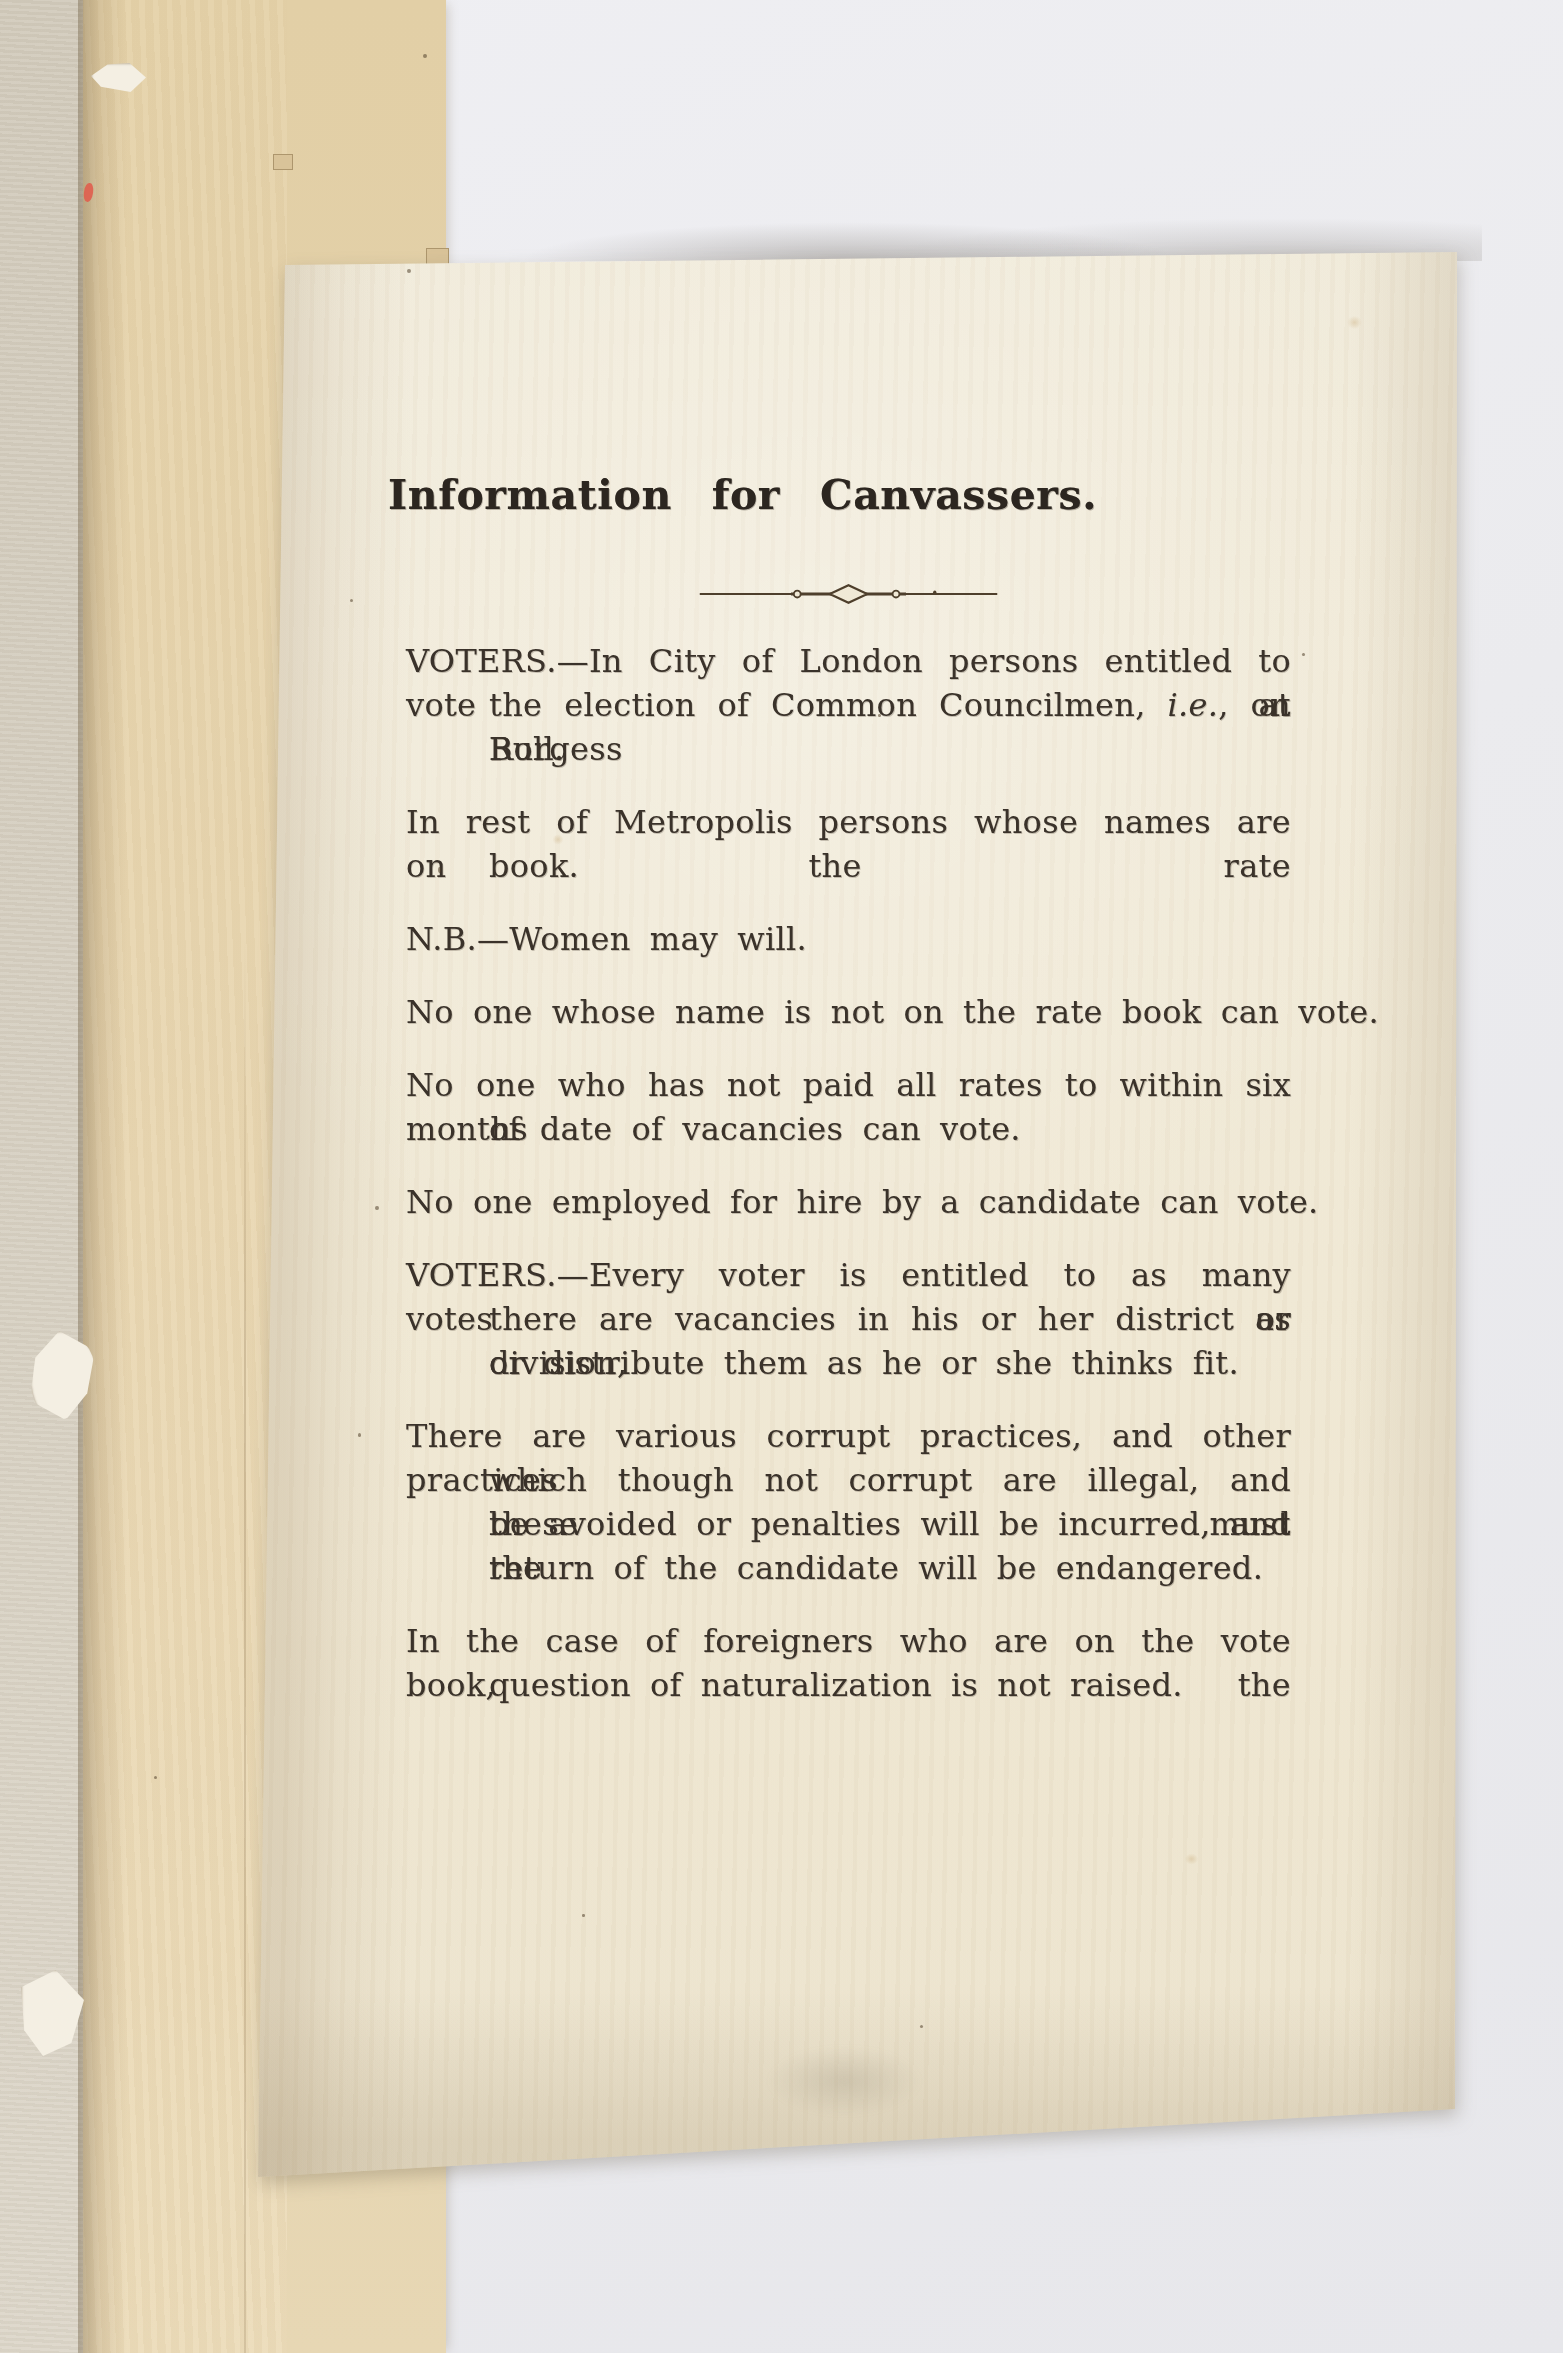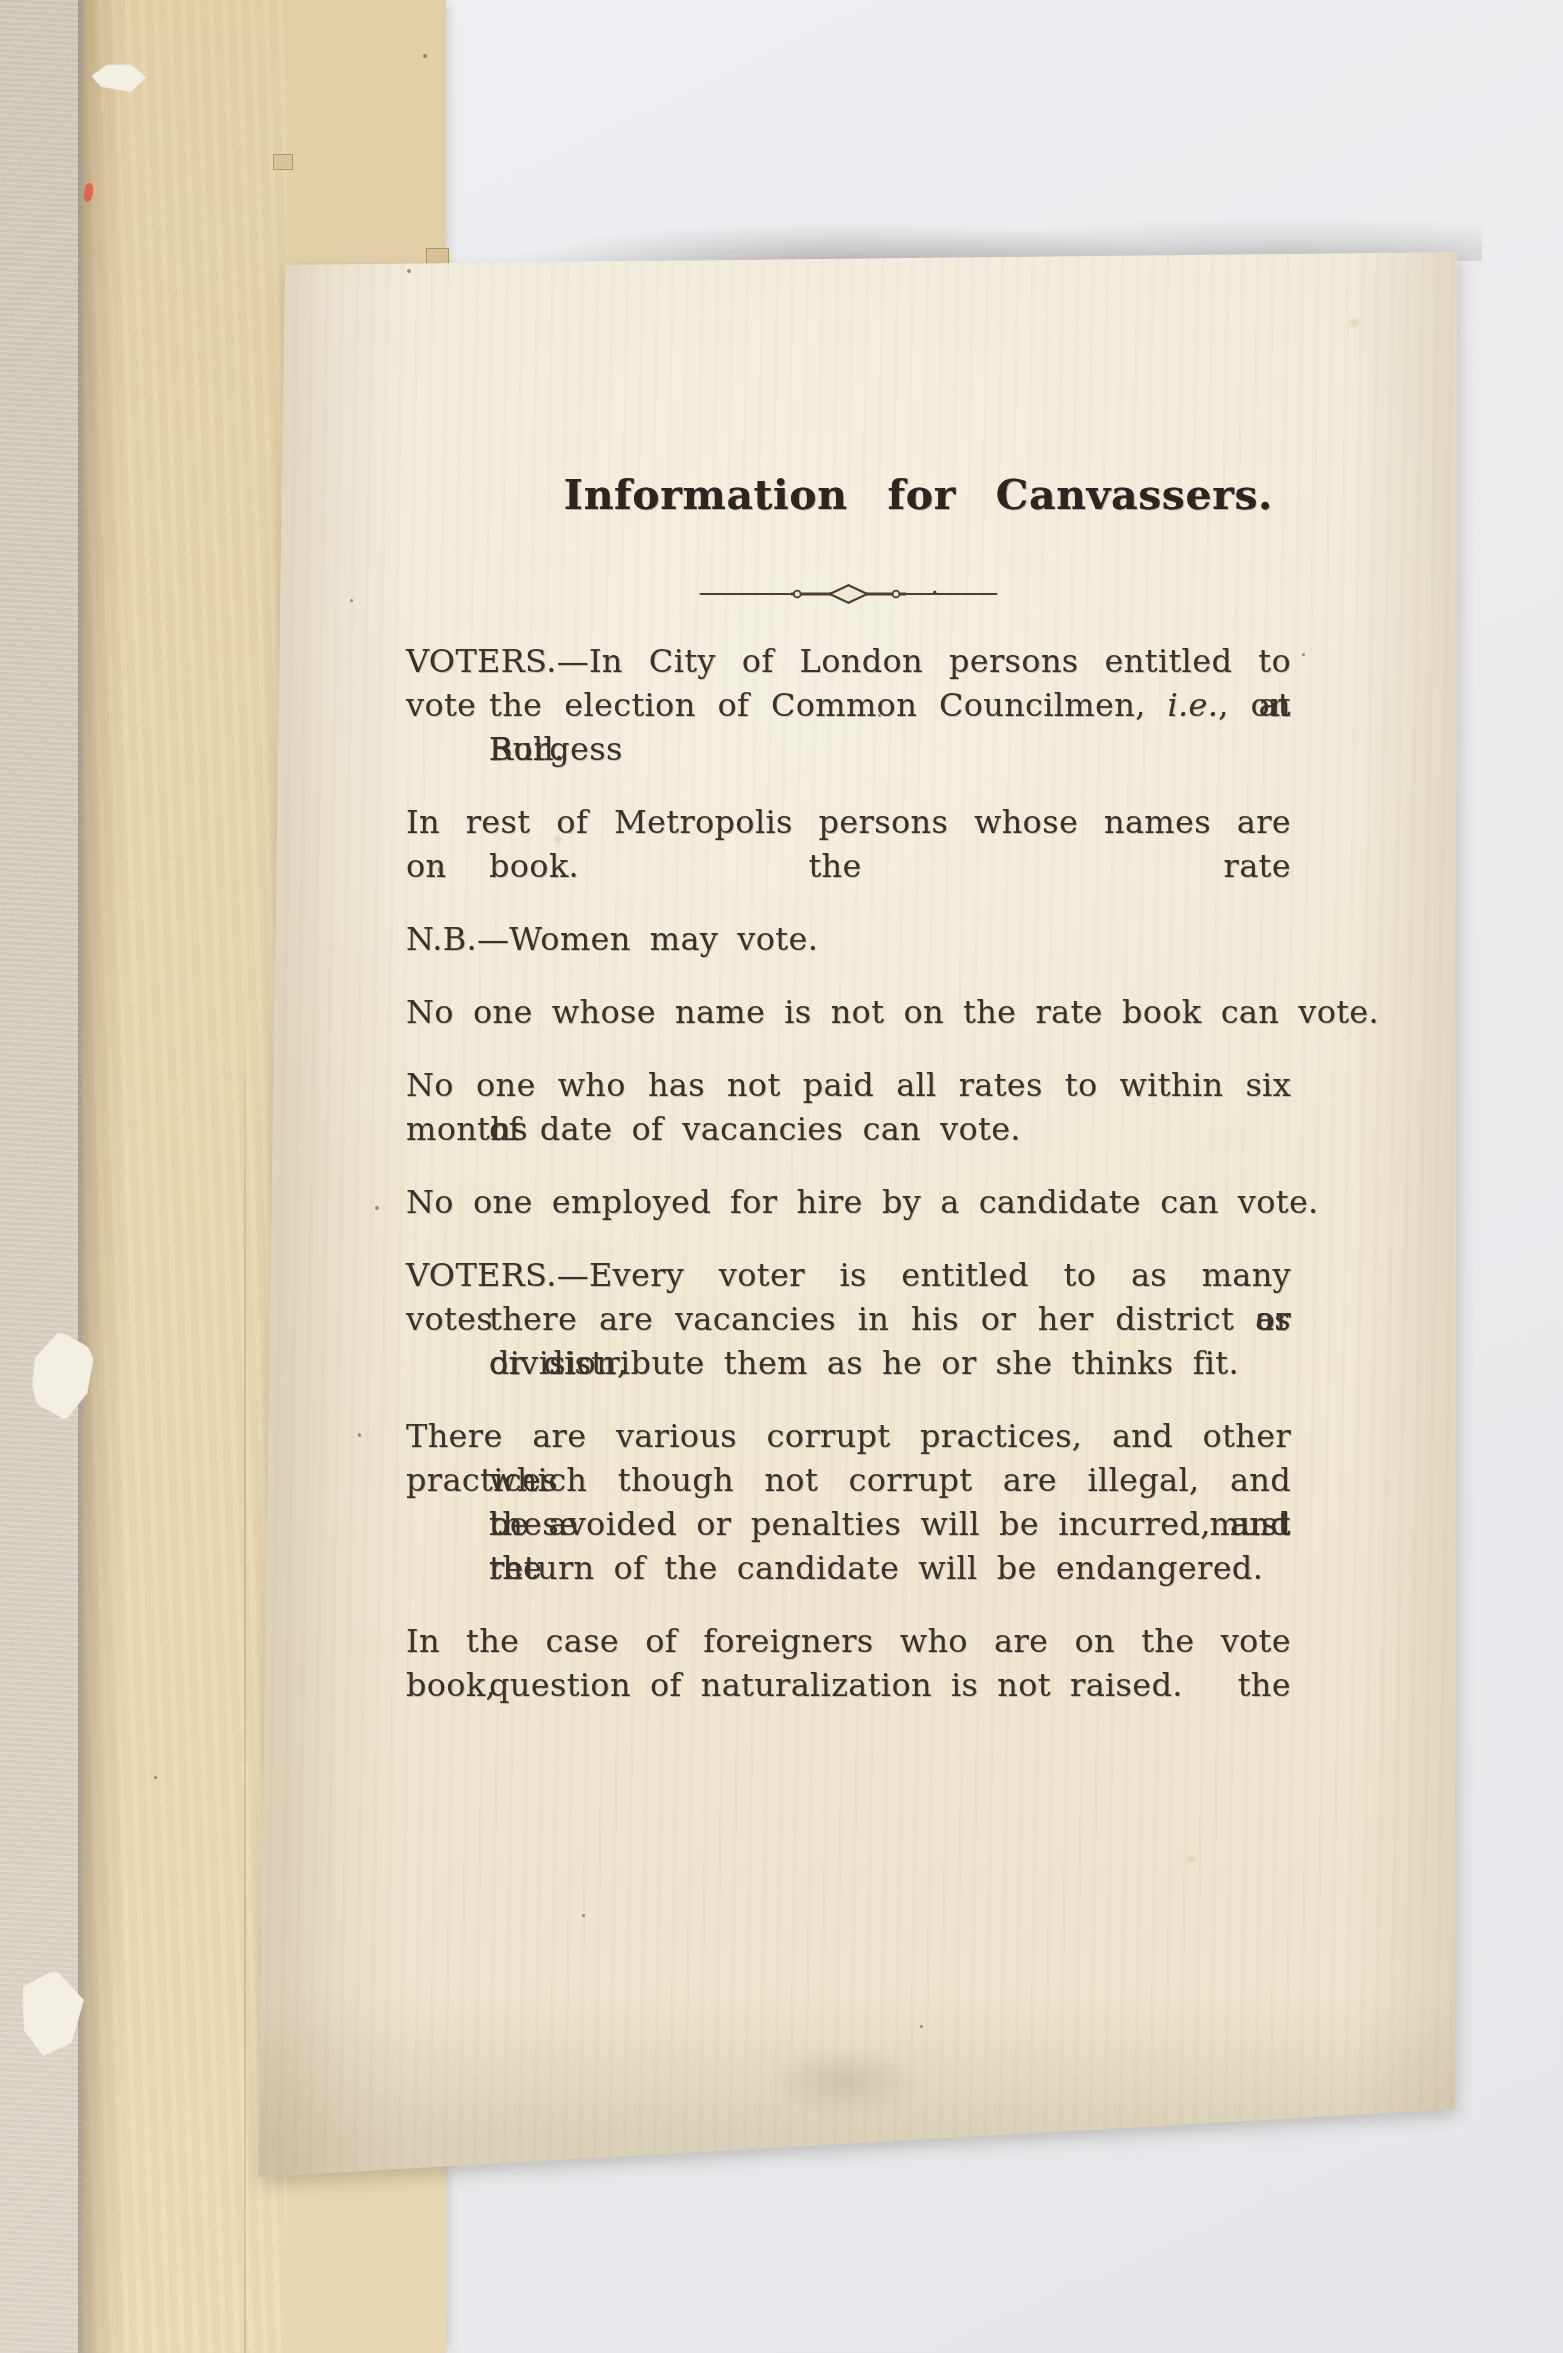--- a/index.html
+++ b/index.html
@@ -54,21 +54,21 @@
     clip-path:polygon(285px 265px,1457px 252px,1455px 2109px,258px 2177px);
     background:
       radial-gradient(60% 42% at 52% 28%,rgba(255,255,255,.26),rgba(255,255,255,0) 72%),
       linear-gradient(90deg,rgba(150,125,88,.20) 285px,rgba(150,125,88,.08) 338px,rgba(150,125,88,0) 413px),
       linear-gradient(270deg,rgba(150,130,100,.16) 113px,rgba(150,130,100,0) 213px),
       linear-gradient(0deg,rgba(148,128,95,.20) 213px,rgba(148,128,95,0) 363px),
       repeating-linear-gradient(91deg,rgba(175,155,120,.05) 0 4.4px,rgba(255,255,255,.03) 4.4px 15px),
       linear-gradient(180deg,var(--page_cream) 0%,#f0e8d4 55%,#ebe2cb 100%);
   }
   .title{
-    left:388px;top:470px;width:885px;margin:0;text-align:right;
+    left:388px;top:470px;width:885px;margin:0;text-align:left;
     font-size:41px;line-height:50px;font-weight:700;color:var(--ink_title);
     word-spacing:25px;letter-spacing:0.6px;
     text-shadow:0.9px 0.9px 0 rgba(46,38,28,.30),0 0 0.6px rgba(46,38,28,.45);
   }
   .divider{left:697px;top:579px;width:303px;height:27.5px;overflow:visible;}
   .body{left:406px;top:639px;width:885px;color:var(--ink);font-size:32px;
     word-spacing:.27em;letter-spacing:0.3px;
     text-shadow:0.8px 0.8px 0 rgba(58,48,36,.25);}
   .body .para{position:static;margin:0 0 29px 0;}
   .body .line{position:static;height:44px;line-height:44px;white-space:nowrap;}
@@ -117,21 +117,21 @@
           <div class="para">
             <div class="line j"><span>VOTERS.—In City of London persons entitled to vote at</span></div>
             <div class="line cont j"><span>the election of Common Councilmen, </span><span class="it">i.e.</span><span>, on Burgess</span></div>
             <div class="line cont"><span>Roll.</span></div>
           </div>
           <div class="para">
             <div class="line j"><span>In rest of Metropolis persons whose names are on the rate</span></div>
             <div class="line cont"><span>book.</span></div>
           </div>
           <div class="para">
-            <div class="line"><span>N.B.—Women may vote.</span></div>
+            <div class="line"><span>N.B.—Women may will.</span></div>
           </div>
           <div class="para">
             <div class="line"><span>No one whose name is not on the rate book can vote.</span></div>
           </div>
           <div class="para">
             <div class="line j"><span>No one who has not paid all rates to within six months</span></div>
             <div class="line cont"><span>of date of vacancies can vote.</span></div>
           </div>
           <div class="para">
             <div class="line"><span>No one employed for hire by a candidate can vote.</span></div>

